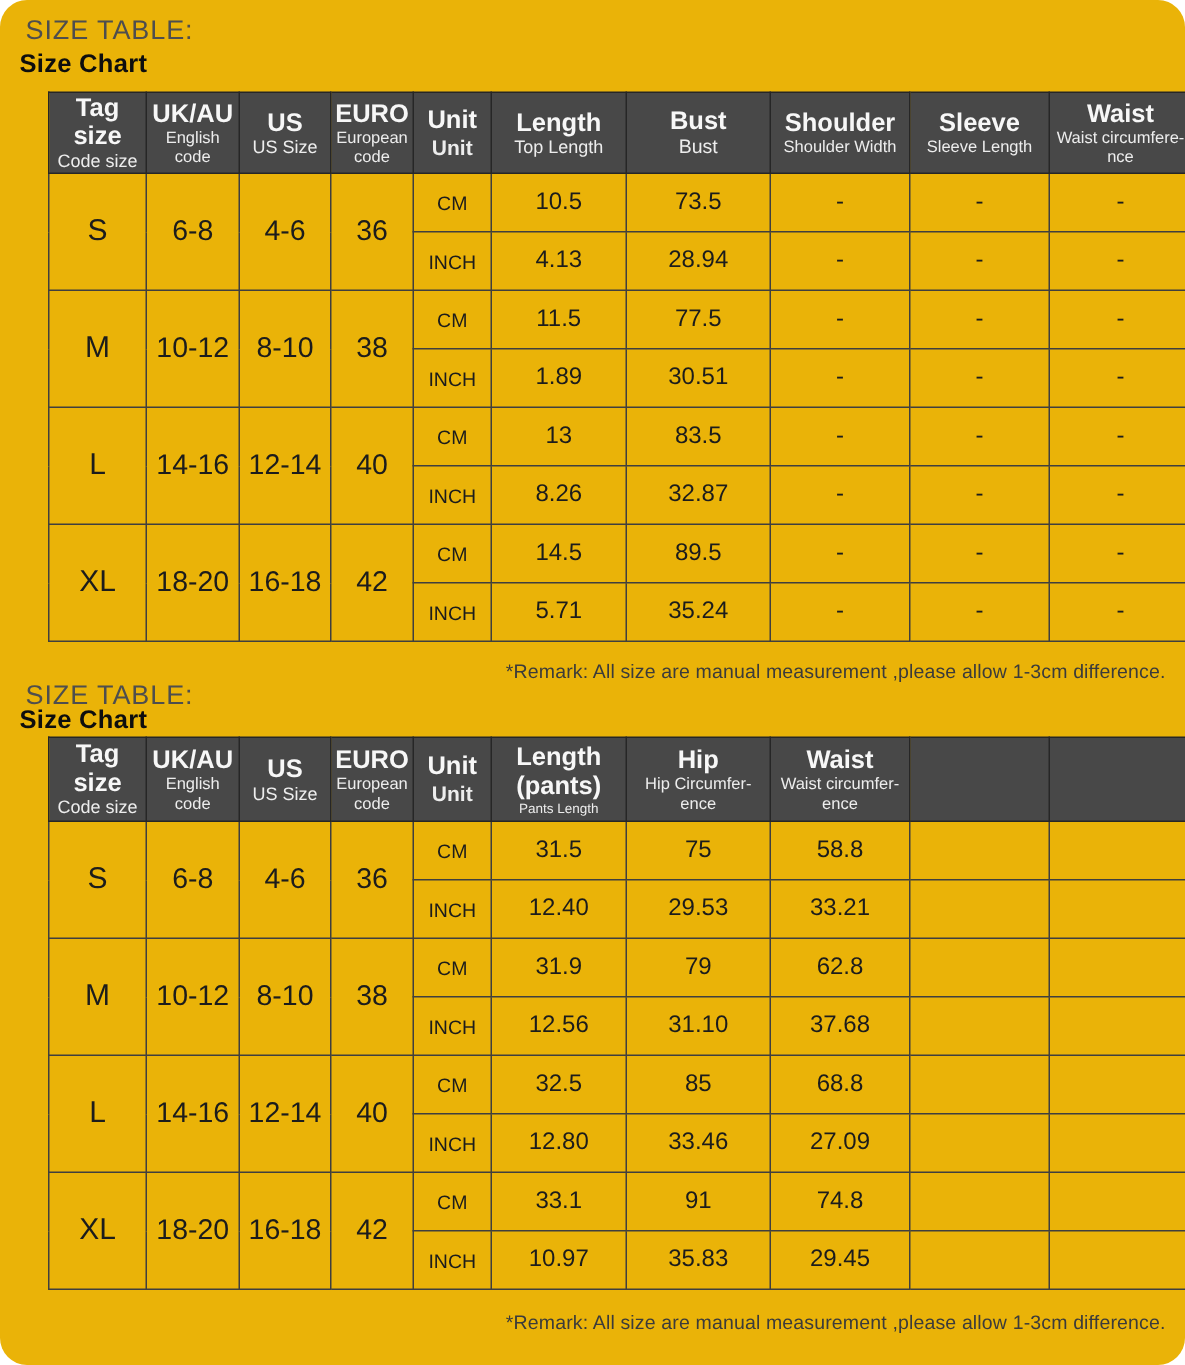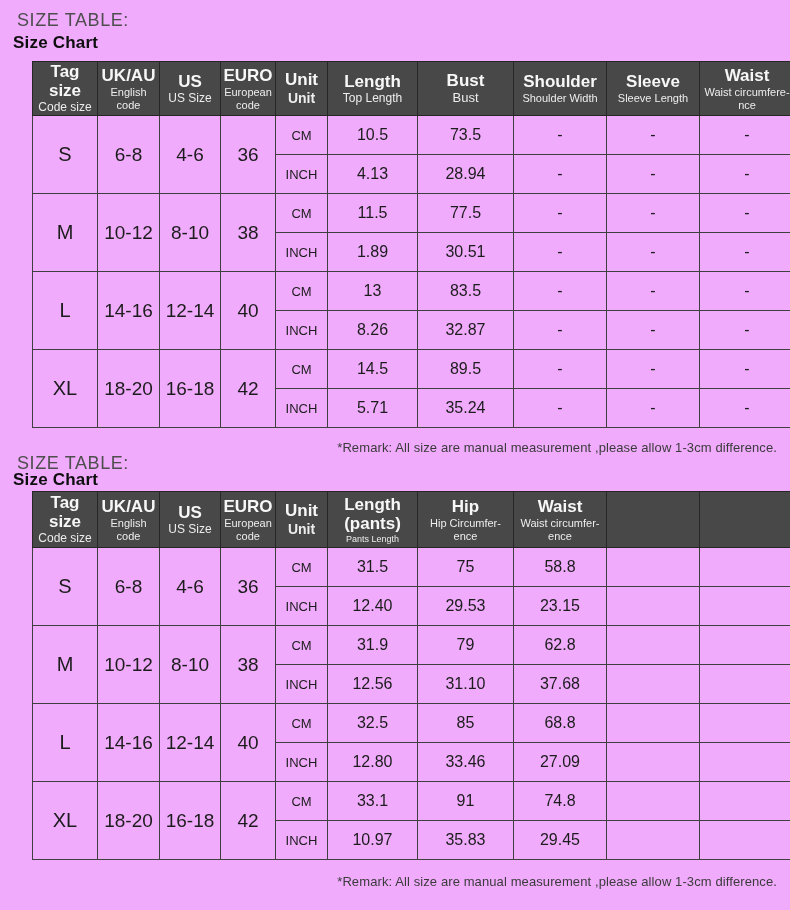--- a/index.html
+++ b/index.html
@@ -1,17 +1,17 @@
 <!DOCTYPE html>
 <html><head>
 <meta charset="utf-8">
 <style>
   html,body { margin:0; padding:0; background:#ffffff; }
   body { font-family:"Liberation Sans", sans-serif; }
-  .canvas { position:relative; width:790px; height:910px; background:#f0abfc; overflow:hidden; }
+  .canvas { position:relative; width:790px; height:910px; background:#eab308; overflow:hidden;border-radius:18px; }
 
   .eyebrow { position:absolute; left:17px; font-size:18px; color:#4e4e4e; letter-spacing:0.6px; }
   .main-title { position:absolute; left:13px; font-size:17px; font-weight:bold; color:#0e0e0e; letter-spacing:0.2px; }
   .remark { position:absolute; right:13px; font-size:13px; color:#3b3b3b; letter-spacing:0.1px; }
 
   table.size { position:absolute; left:32px; width:763px; border-collapse:collapse; table-layout:fixed; }
   table.size th {
     background:#484848; color:#f7f7f7; border:1px solid #262626;
     padding:0 2px; vertical-align:middle; text-align:center; font-weight:normal;
   }
@@ -257,21 +257,21 @@
         <td class="value-cell">31.5</td>
         <td class="value-cell">75</td>
         <td class="value-cell">58.8</td>
         <td class="value-cell"></td>
         <td class="value-cell"></td>
       </tr>
       <tr class="unit-row">
         <td class="unit-cell">INCH</td>
         <td class="value-cell">12.40</td>
         <td class="value-cell">29.53</td>
-        <td class="value-cell">23.15</td>
+        <td class="value-cell">33.21</td>
         <td class="value-cell"></td>
         <td class="value-cell"></td>
       </tr>
 
       <tr class="unit-row">
         <td class="size-cell" rowspan="2">M</td>
         <td class="code-cell" rowspan="2">10-12</td>
         <td class="code-cell" rowspan="2">8-10</td>
         <td class="code-cell" rowspan="2">38</td>
         <td class="unit-cell">CM</td>

